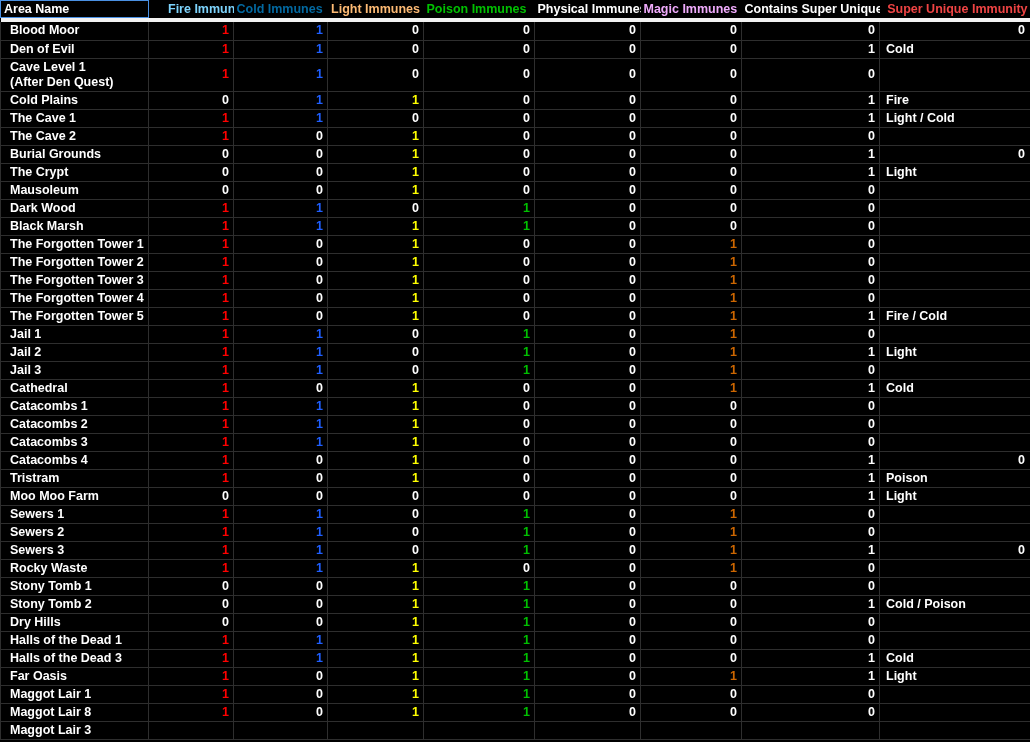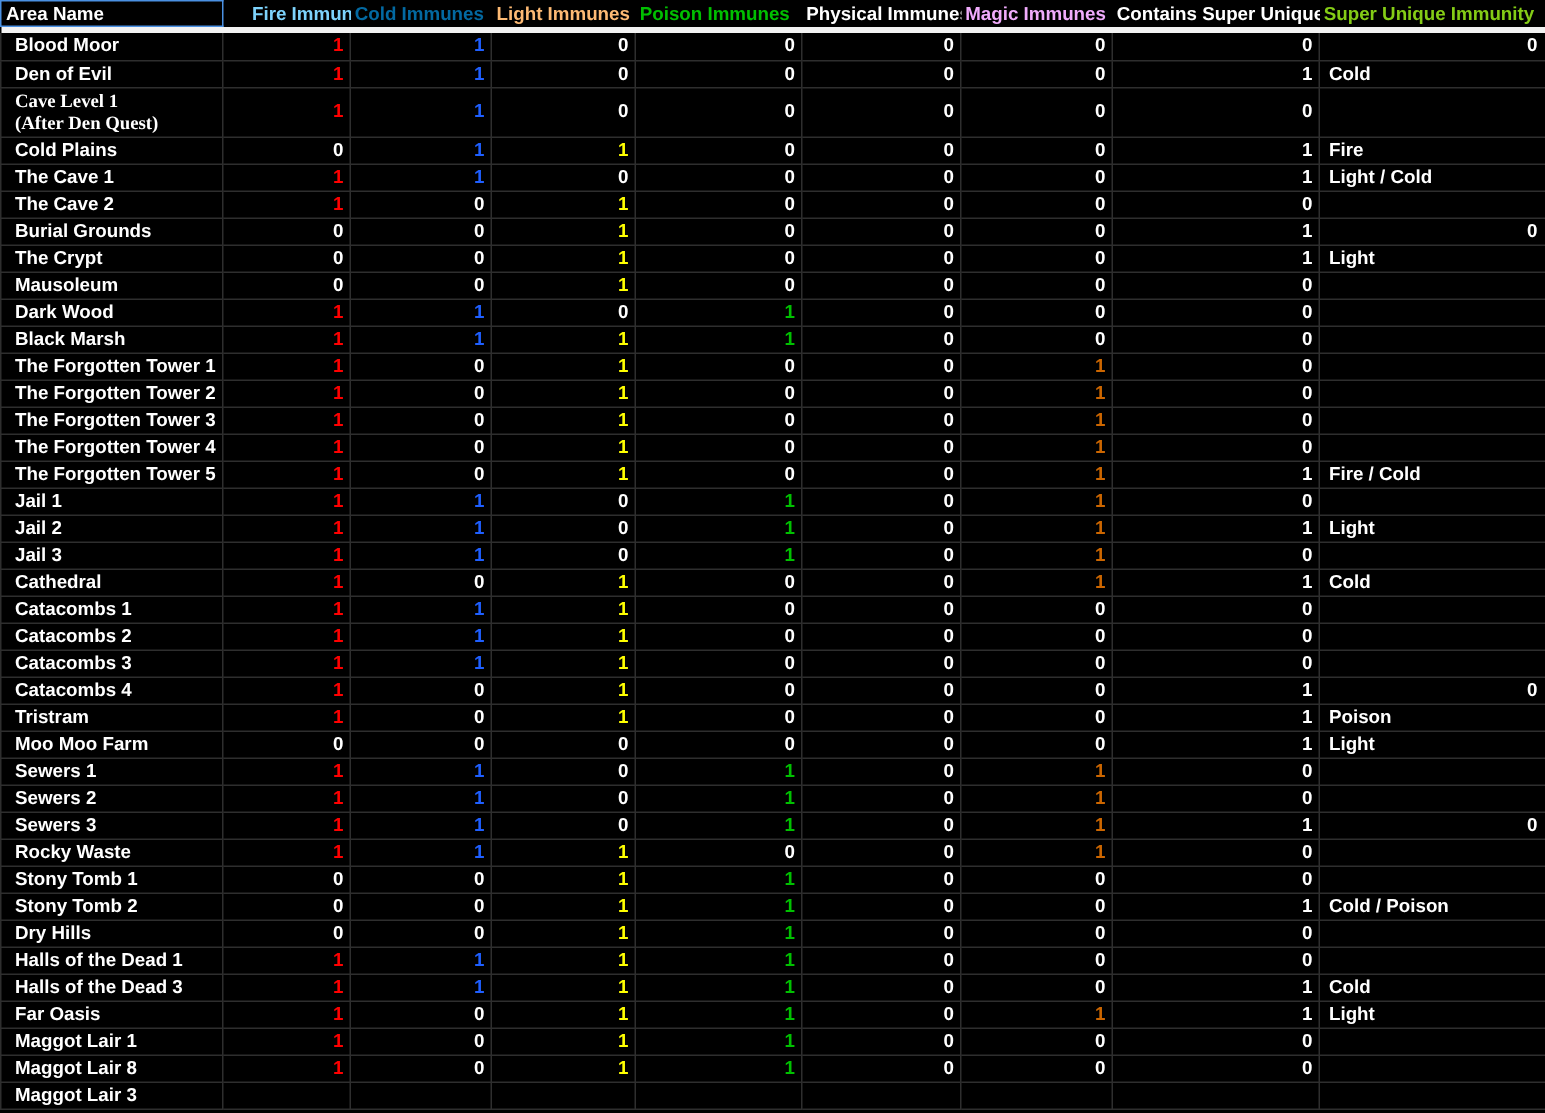--- a/index.html
+++ b/index.html
@@ -51,21 +51,21 @@
     border: 1px solid #4a90e2;
     box-sizing: border-box;
   }
   th.c-fire    { color: #7dd3fc; text-align: center; padding-left: 19px; }
   th.c-cold    { color: #0369a1; text-align: left; }
   th.c-light   { color: #fdba74; text-align: center; }
   th.c-poison  { color: #00c000; text-align: left; }
   th.c-phys    { color: #ffffff; text-align: left; }
   th.c-magic   { color: #f0abfc; text-align: left; }
   th.c-csu     { color: #ffffff; text-align: right; }
-  th.c-sui     { color: #84cc16; text-align: left; }
+  th.c-sui     { color: #ef4444; text-align: right; }
 
   
   tr.sep-row td {
     height: 4px;
     padding: 0;
     background: #f2f2f2;
     border: none;
   }
 
   
@@ -116,21 +116,20 @@
   td.num.v1.magic  { color: #cc6600; }
   td.num.v1.csu    { color: #ffffff; }
   td.num.v0        { color: #ffffff; }
 
   
   td.name.tall {
     height: 33px;
     line-height: 15px;
     white-space: normal;
     padding-top: 1px;
-    font-family: Liberation Serif, serif;
   }
   tr.tall-row { height: 33px; }
   tr.tall-row td { height: 33px; }
   td.name .l1, td.name .l2 { display: block; }
 
   
   tr.clipped td { height: 9px; overflow: hidden; }
 </style>
 </head>
 <body>

